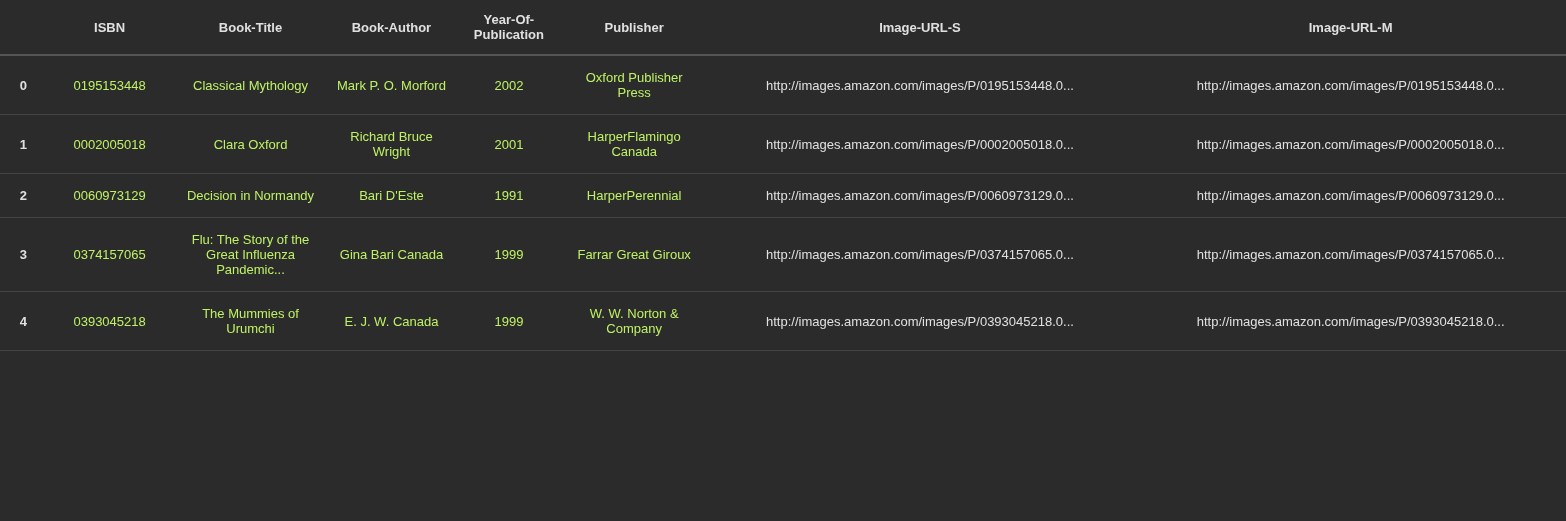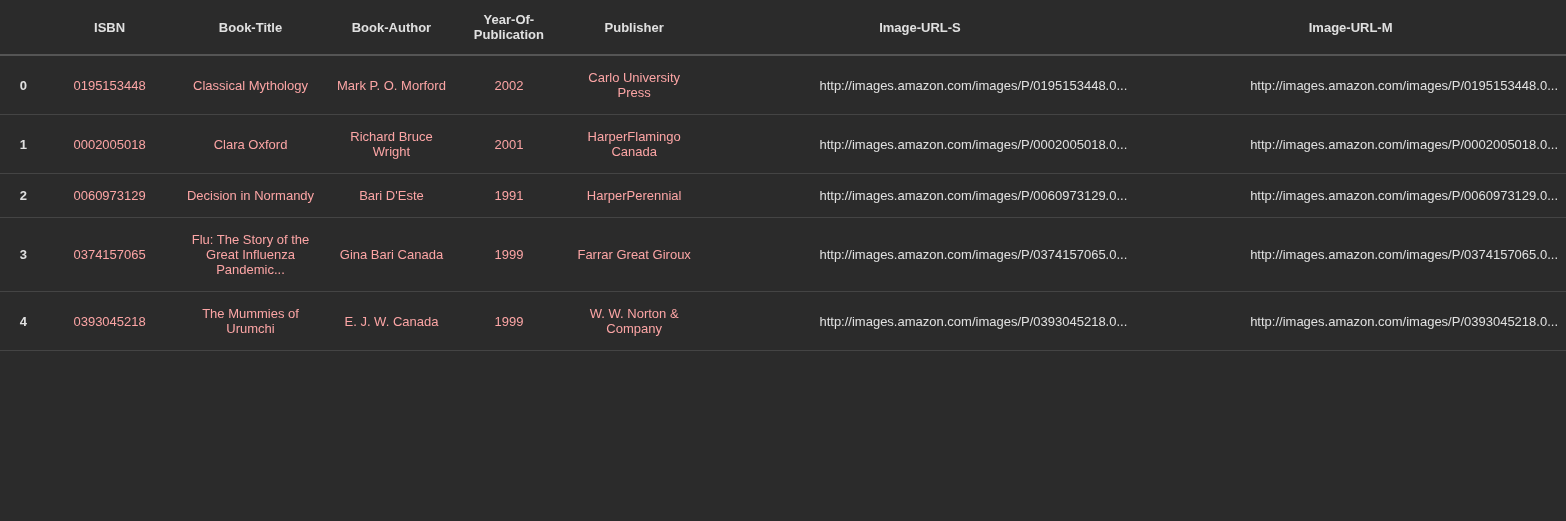--- a/index.html
+++ b/index.html
@@ -44,35 +44,35 @@
     }
 
     tbody tr:nth-child(odd) {
       background-color: #2b2b2b;
     }
 
     tbody td {
       padding: 14px 8px;
       text-align: center;
       vertical-align: middle;
-      color: #fca5a5;
+      color: #bef264;
     }
 
     
     col.col-index  { width: 3%; }
     col.col-isbn   { width: 8%; }
     col.col-title  { width: 10%; }
     col.col-author { width: 8%; }
     col.col-year   { width: 7%; }
     col.col-pub    { width: 9%; }
     col.col-urls   { width: 27.5%; }
     col.col-urlm   { width: 27.5%; }
 
     .url-cell {
-      text-align: right;
+      text-align: center;
       overflow: hidden;
       text-overflow: ellipsis;
       white-space: nowrap;
       color: #e0e0e0;
     }
 
     .row-index {
       font-weight: bold;
       color: #e0e0e0;
     }
@@ -103,21 +103,21 @@
       <th>Image-URL-M</th>
     </tr>
   </thead>
   <tbody id="table-body">
   <tr>
         <td class="row-index">0</td>
         <td>0195153448</td>
         <td>Classical Mythology</td>
         <td>Mark P. O. Morford</td>
         <td>2002</td>
-        <td>Carlo University Press</td>
+        <td>Oxford Publisher Press</td>
         <td class="url-cell">http://images.amazon.com/images/P/0195153448.0...</td>
         <td class="url-cell">http://images.amazon.com/images/P/0195153448.0...</td>
       </tr>
       <tr>
         <td class="row-index">1</td>
         <td>0002005018</td>
         <td>Clara Oxford</td>
         <td>Richard Bruce Wright</td>
         <td>2001</td>
         <td>HarperFlamingo Canada</td>

